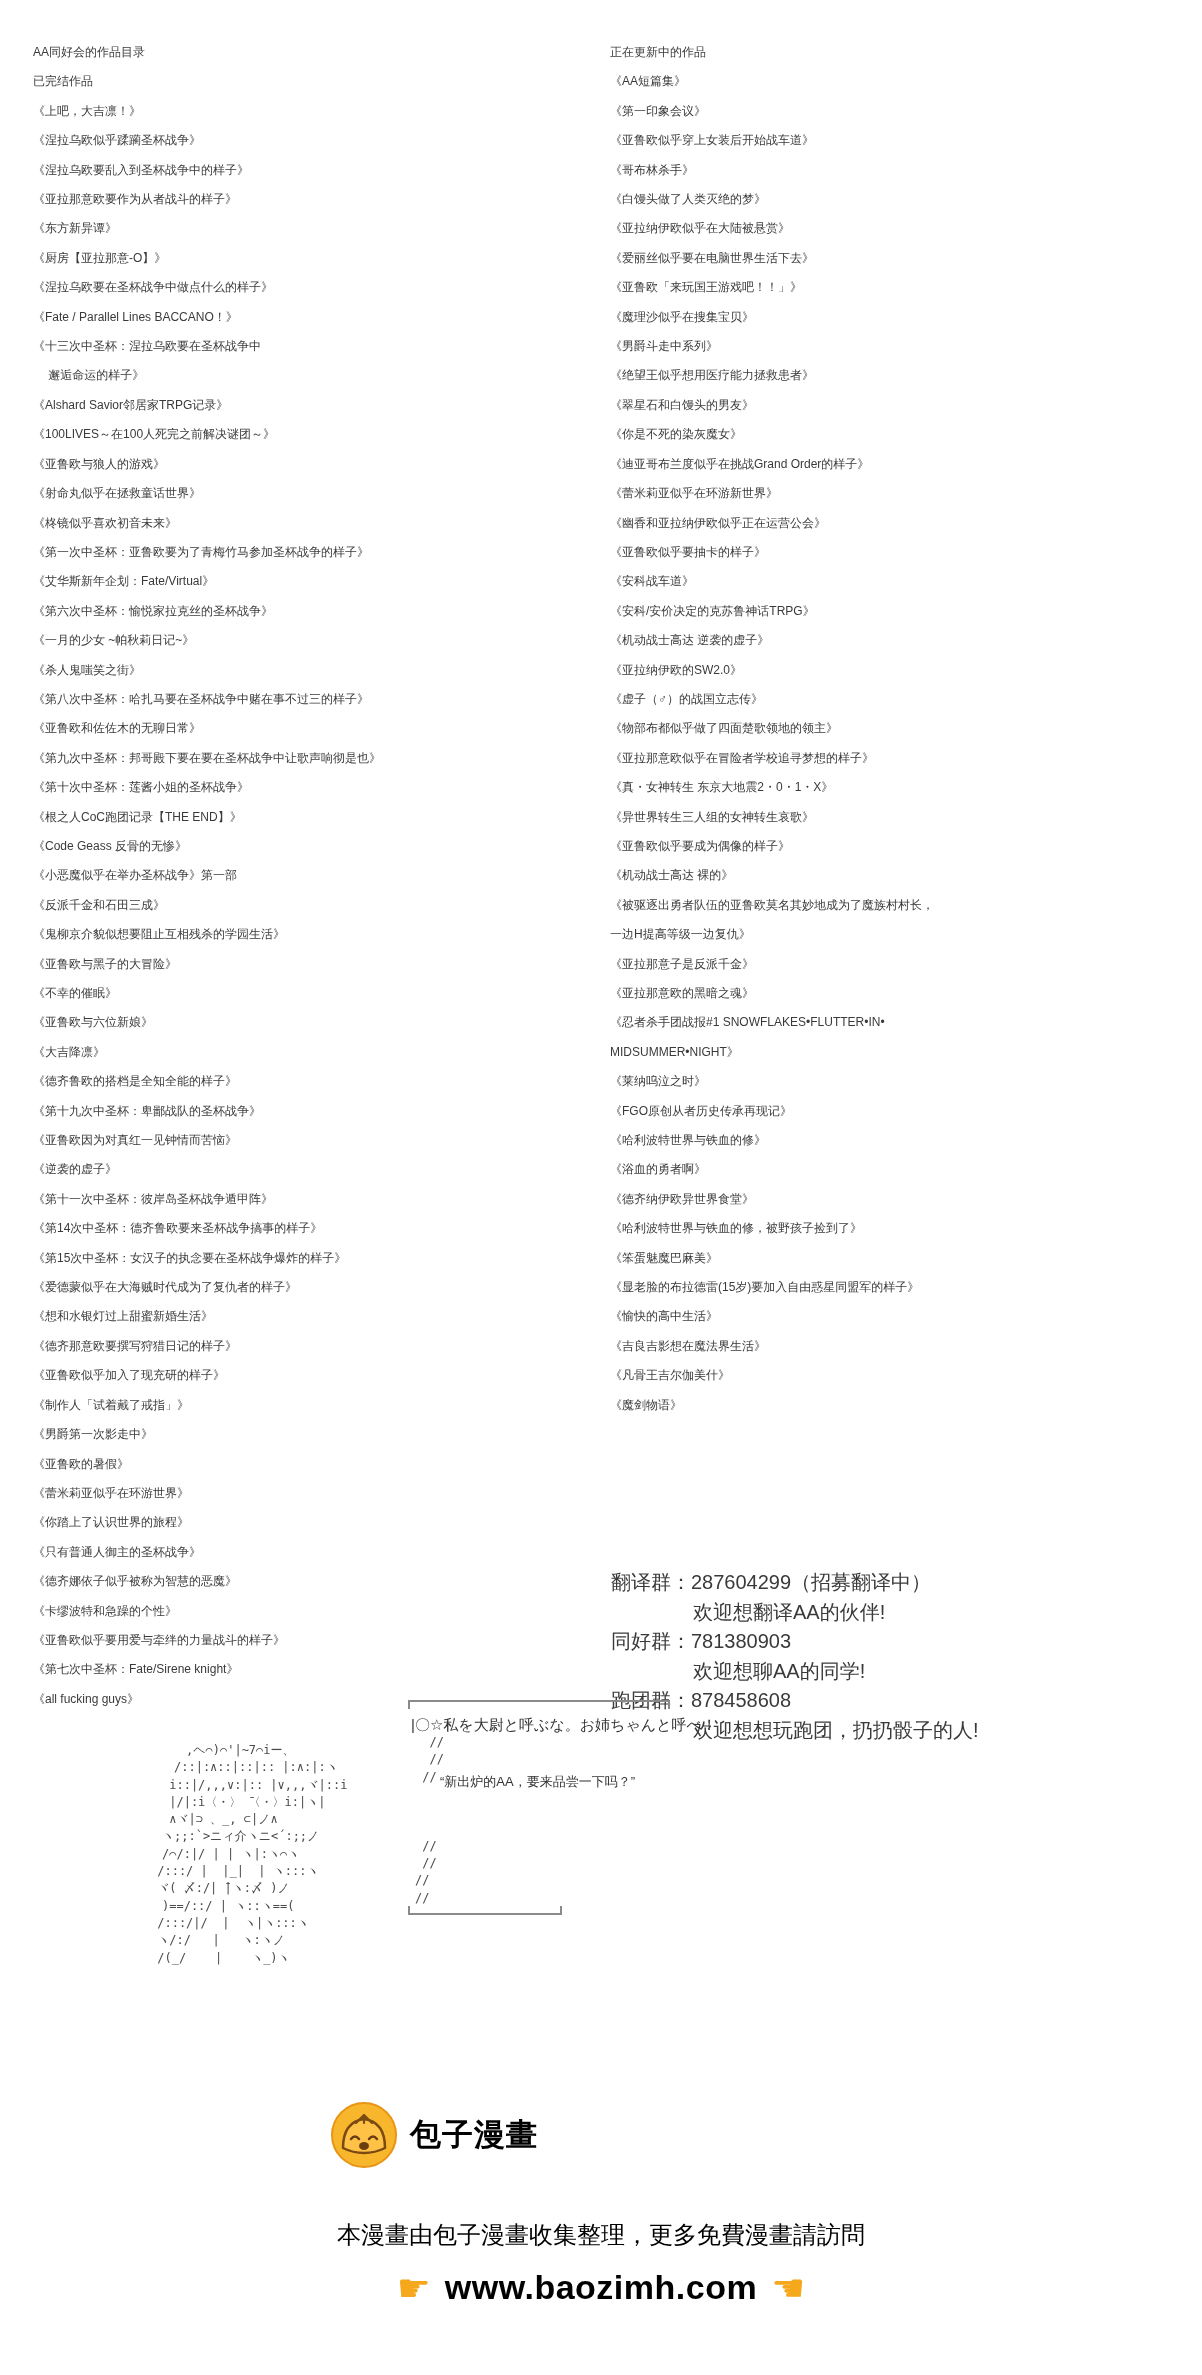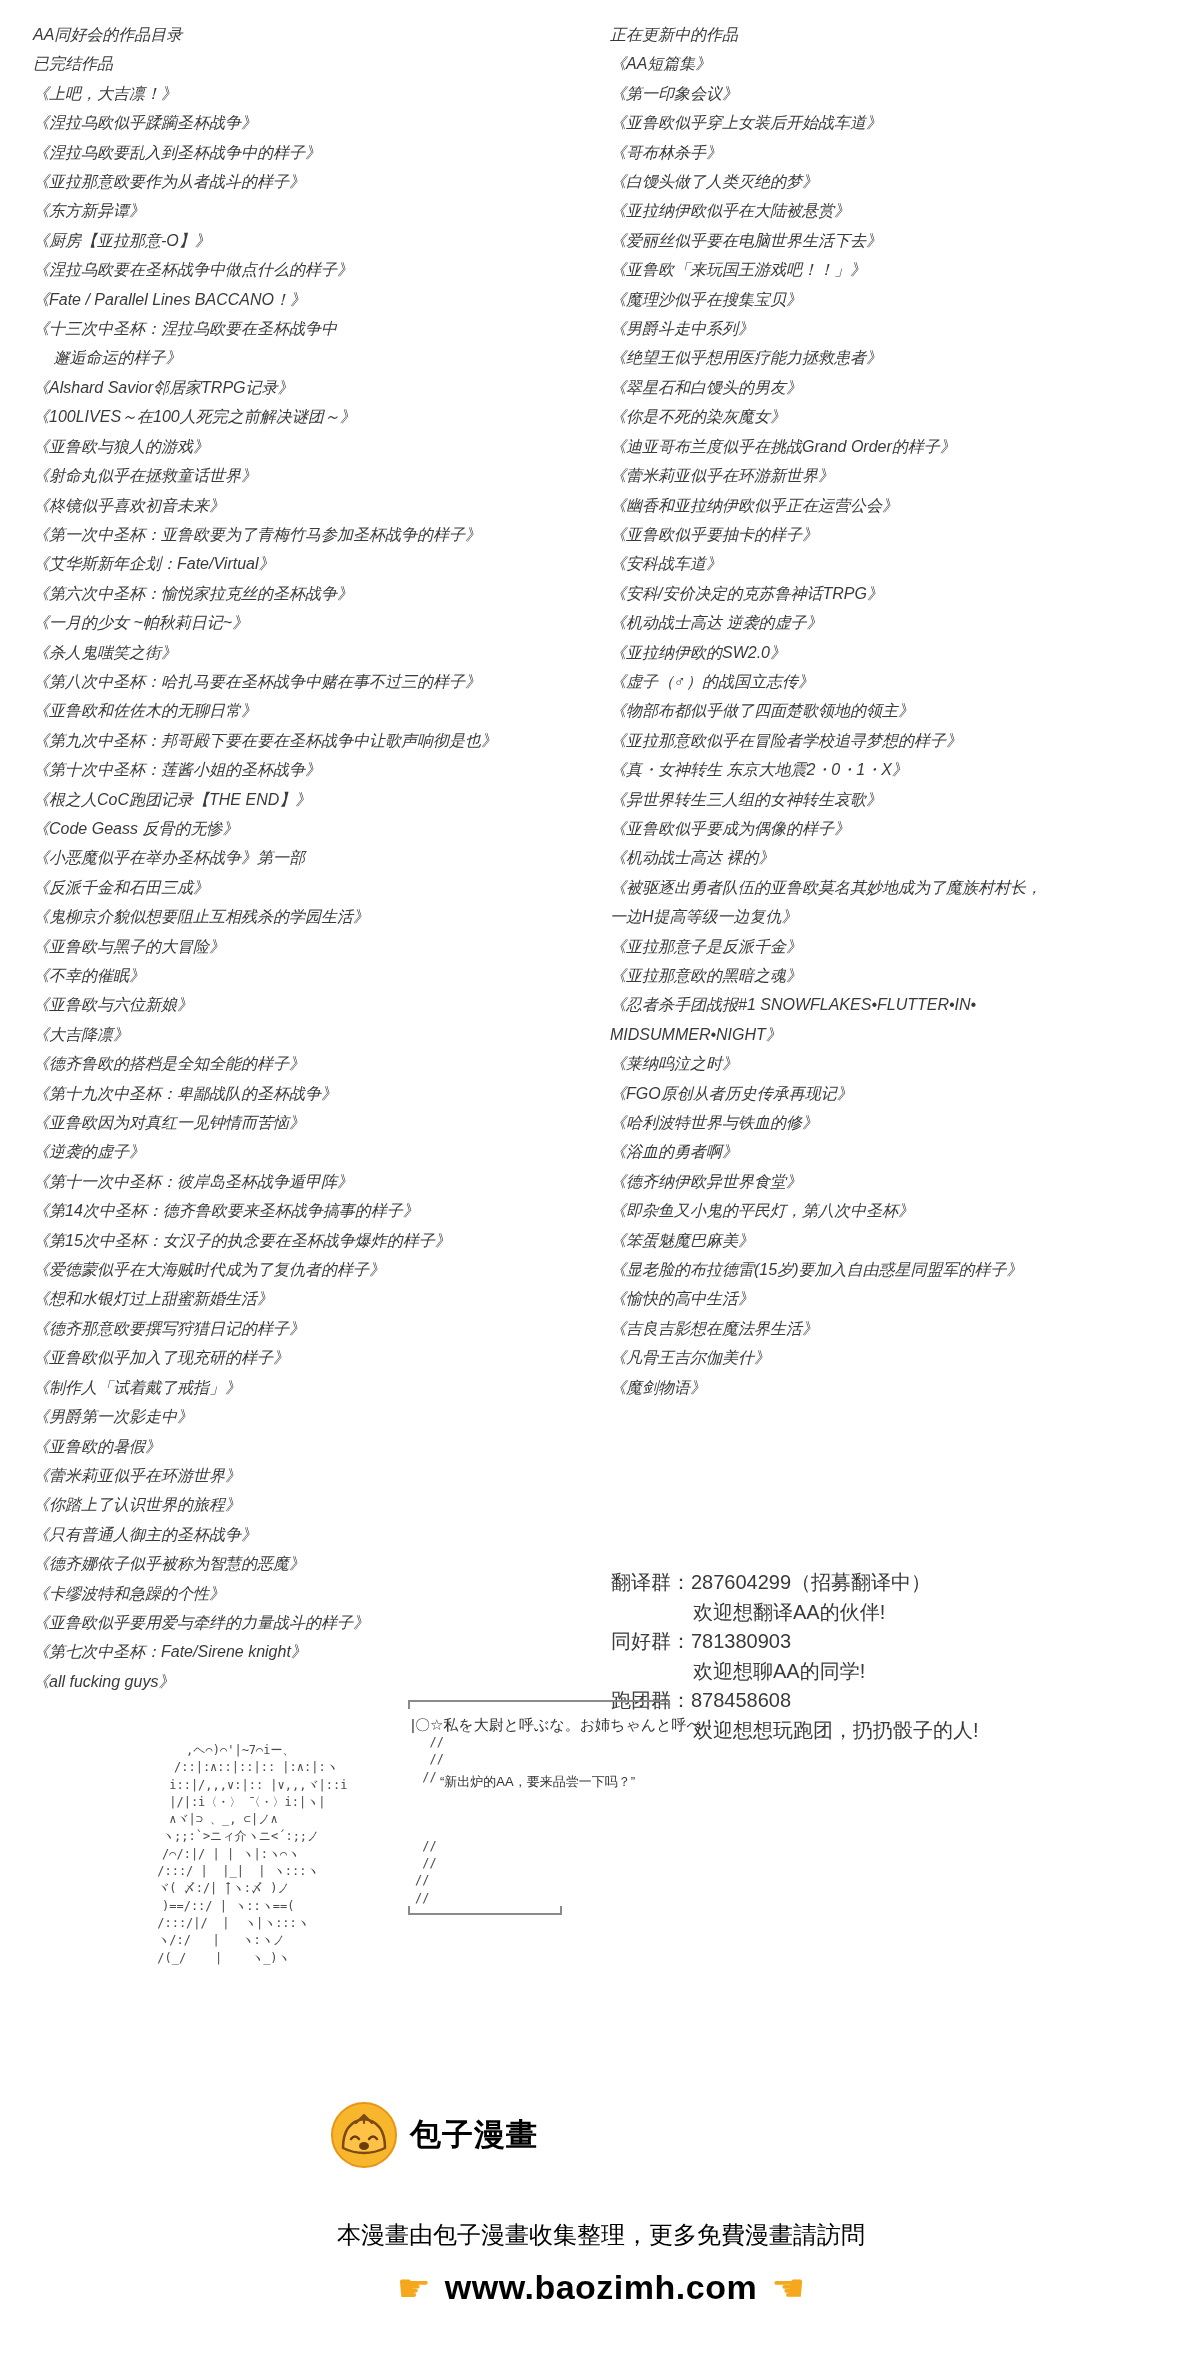--- a/index.html
+++ b/index.html
@@ -1,18 +1,18 @@
 <!DOCTYPE html>
 <html><head>
 <meta charset="utf-8">
 <style>
   html,body{margin:0;padding:0;background:#ffffff;}
   .page{position:relative;width:1202px;height:2375px;background:#fff;overflow:hidden;
         font-family:"Liberation Sans","DejaVu Sans",sans-serif;color:#3a3a3a;}
-  .col{position:absolute;top:20px;font-size:16px;line-height:29.4px;font-style:italic;}
+  .col{position:absolute;top:38px;font-size:12px;line-height:29.4px;}
   .col-left{left:33px;width:560px;}
   .col-right{left:610px;width:592px;}
   .line{white-space:pre;}
   .groups{position:absolute;left:611px;top:1568px;font-size:20px;line-height:29.5px;color:#3a3a3a;}
   .group .g1{white-space:pre;}
   .group .g2{padding-left:82px;white-space:pre;}
   .art{position:absolute;margin:0;font-family:"DejaVu Sans Mono",monospace;
        font-size:12px;line-height:17.3px;color:#4a4a4a;white-space:pre;}
   .art-character{left:126px;top:1742px;}
   .art-pole{left:415px;top:1734px;}
@@ -229,21 +229,21 @@
         <div class="line">《莱纳呜泣之时》</div>
 
         <div class="line">《FGO原创从者历史传承再现记》</div>
 
         <div class="line">《哈利波特世界与铁血的修》</div>
 
         <div class="line">《浴血的勇者啊》</div>
 
         <div class="line">《德齐纳伊欧异世界食堂》</div>
 
-        <div class="line">《即杂鱼又小鬼的平民灯，第八次中圣杯》</div>
+        <div class="line">《哈利波特世界与铁血的修，被野孩子捡到了》</div>
 
         <div class="line">《笨蛋魅魔巴麻美》</div>
 
         <div class="line">《显老脸的布拉德雷(15岁)要加入自由惑星同盟军的样子》</div>
 
         <div class="line">《愉快的高中生活》</div>
 
         <div class="line">《吉良吉影想在魔法界生活》</div>
 
         <div class="line">《凡骨王吉尔伽美什》</div>

